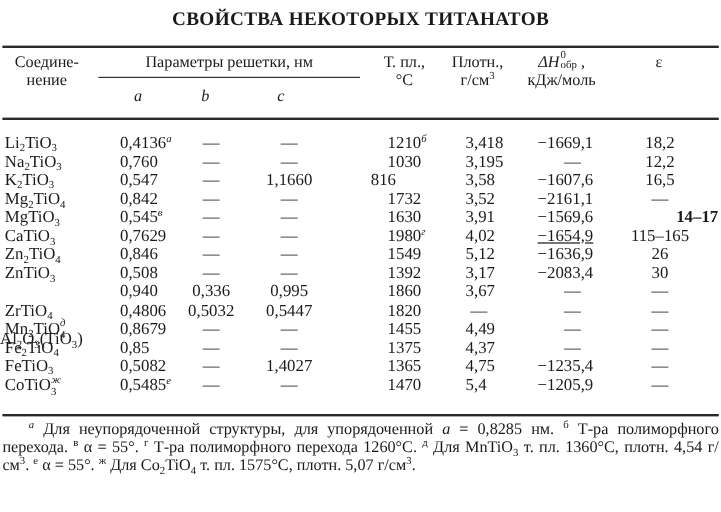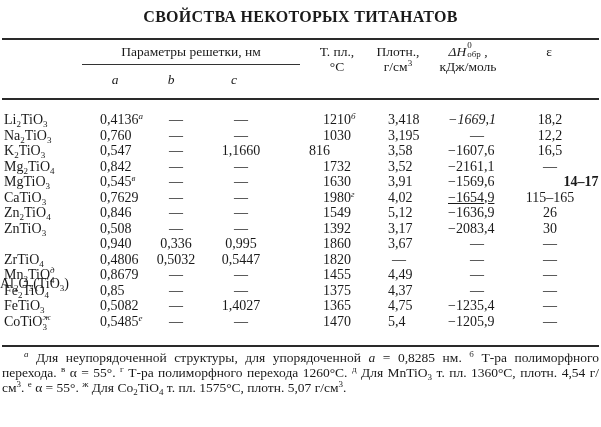--- a/index.html
+++ b/index.html
@@ -17,20 +17,22 @@
     .notes p { margin:0; text-indent:22px; }
   </style>
 </head>
 <body>
 
 <div class="title">СВОЙСТВА НЕКОТОРЫХ ТИТАНАТОВ</div>
 
 <div class="rule" style="top:38px;"></div>
 
 <div class="hdr c" style="left:4px; top:44px; width:70px;">
+  <div>Соедине-</div>
+  <div>нение</div>
 </div>
 <div class="hdr c" style="left:82px; top:44px; width:218px;">Параметры решетки, нм</div>
 <div style="position:absolute; left:82px; top:64px; width:218px; height:1px; background:#333;"></div>
 <div class="hdr c it" style="left:100px; top:72px; width:30px;">a</div>
 <div class="hdr c it" style="left:156px; top:72px; width:30px;">b</div>
 <div class="hdr c it" style="left:219px; top:72px; width:30px;">c</div>
 
 <div class="hdr c" style="left:312px; top:44px; width:50px;">
   <div>Т. пл.,</div>
   <div>°С</div>
@@ -48,21 +50,21 @@
 <div class="rule" style="top:98px;"></div>
 
 <div id="rows">
     <div class="row" style="top: 112px;">
       <div class="cell" style="left: 4px;"><span>Li</span><span class="sub">2</span><span>TiO</span><span class="sub">3</span></div>
       <div class="cell" style="left: 100px;"><span>0,4136</span><span class="sup it">а</span></div>
       <div class="cell c" style="left: 151px; width: 50px;">—</div>
       <div class="cell c" style="left: 213px; width: 56px;">—</div>
       <div class="cell" style="left: 323px;"><span>1210</span><span class="sup it">б</span></div>
       <div class="cell" style="left: 388px;">3,418</div>
-      <div class="cell" style="left: 448px; font-style: italic;">−1669,1</div>
+      <div class="cell" style="left: 448px;">−1669,1</div>
       <div class="cell c" style="left: 524px; width: 52px;">18,2</div>
     </div>
     <div class="row" style="top: 127.5px;">
       <div class="cell" style="left: 4px;"><span>Na</span><span class="sub">2</span><span>TiO</span><span class="sub">3</span></div>
       <div class="cell" style="left: 100px;"><span>0,760</span></div>
       <div class="cell c" style="left: 151px; width: 50px;">—</div>
       <div class="cell c" style="left: 213px; width: 56px;">—</div>
       <div class="cell" style="left: 323px;"><span>1030</span></div>
       <div class="cell" style="left: 388px;">3,195</div>
       <div class="cell" style="left: 470px;">—</div>

